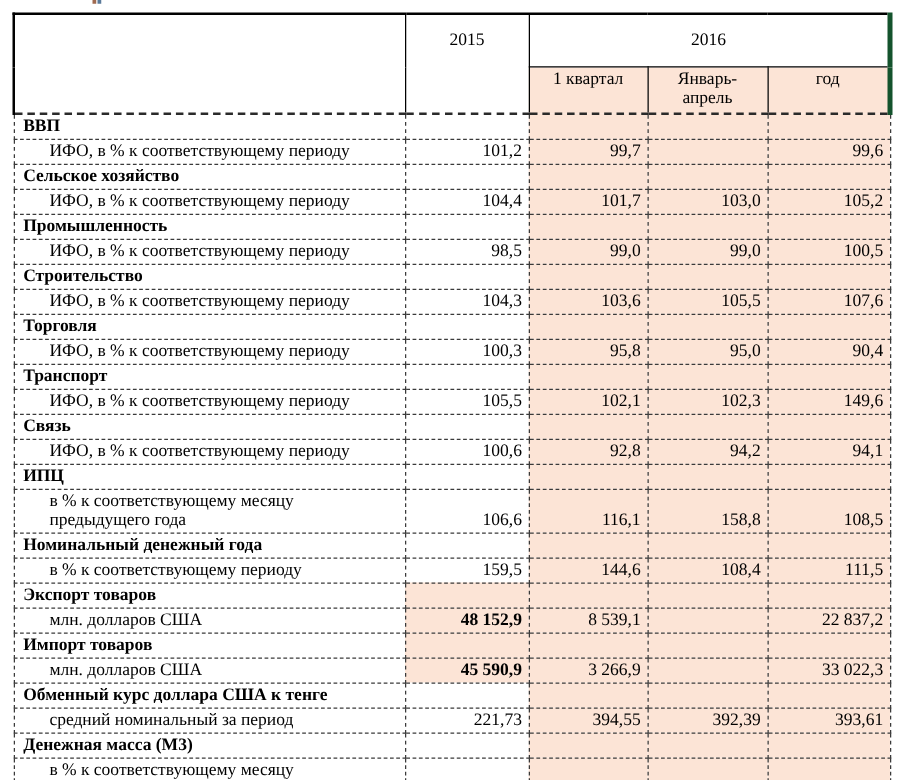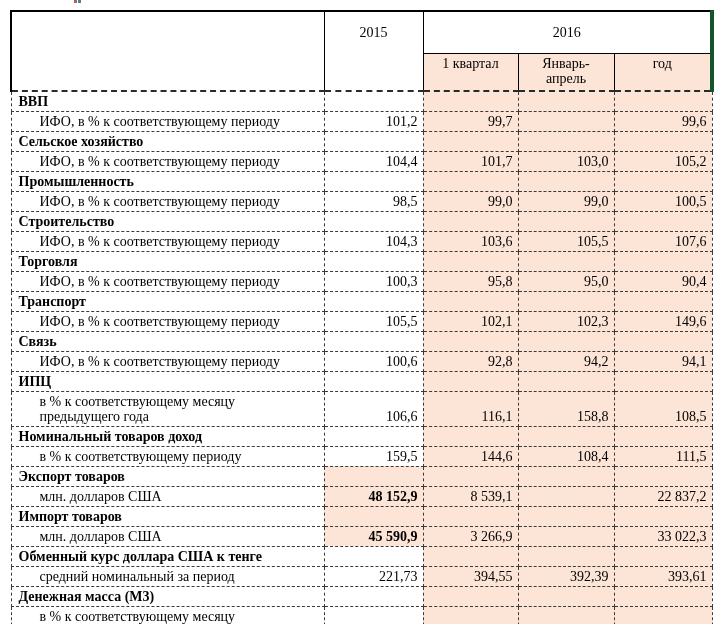--- a/index.html
+++ b/index.html
@@ -196,21 +196,21 @@
           <td class="num y2016"></td>
         </tr>
         <tr>
           <td class="label"><span>в % к соответствующему месяцу</span><br><span>предыдущего года</span></td>
           <td class="num">106,6</td>
           <td class="num y2016">116,1</td>
           <td class="num y2016">158,8</td>
           <td class="num y2016">108,5</td>
         </tr>
         <tr>
-          <td class="label category"><span>Номинальный товаров доход</span></td>
+          <td class="label category"><span>Номинальный денежный года</span></td>
           <td class="num"></td>
           <td class="num y2016"></td>
           <td class="num y2016"></td>
           <td class="num y2016"></td>
         </tr>
         <tr>
           <td class="label"><span>в % к соответствующему периоду</span></td>
           <td class="num">159,5</td>
           <td class="num y2016">144,6</td>
           <td class="num y2016">108,4</td>

